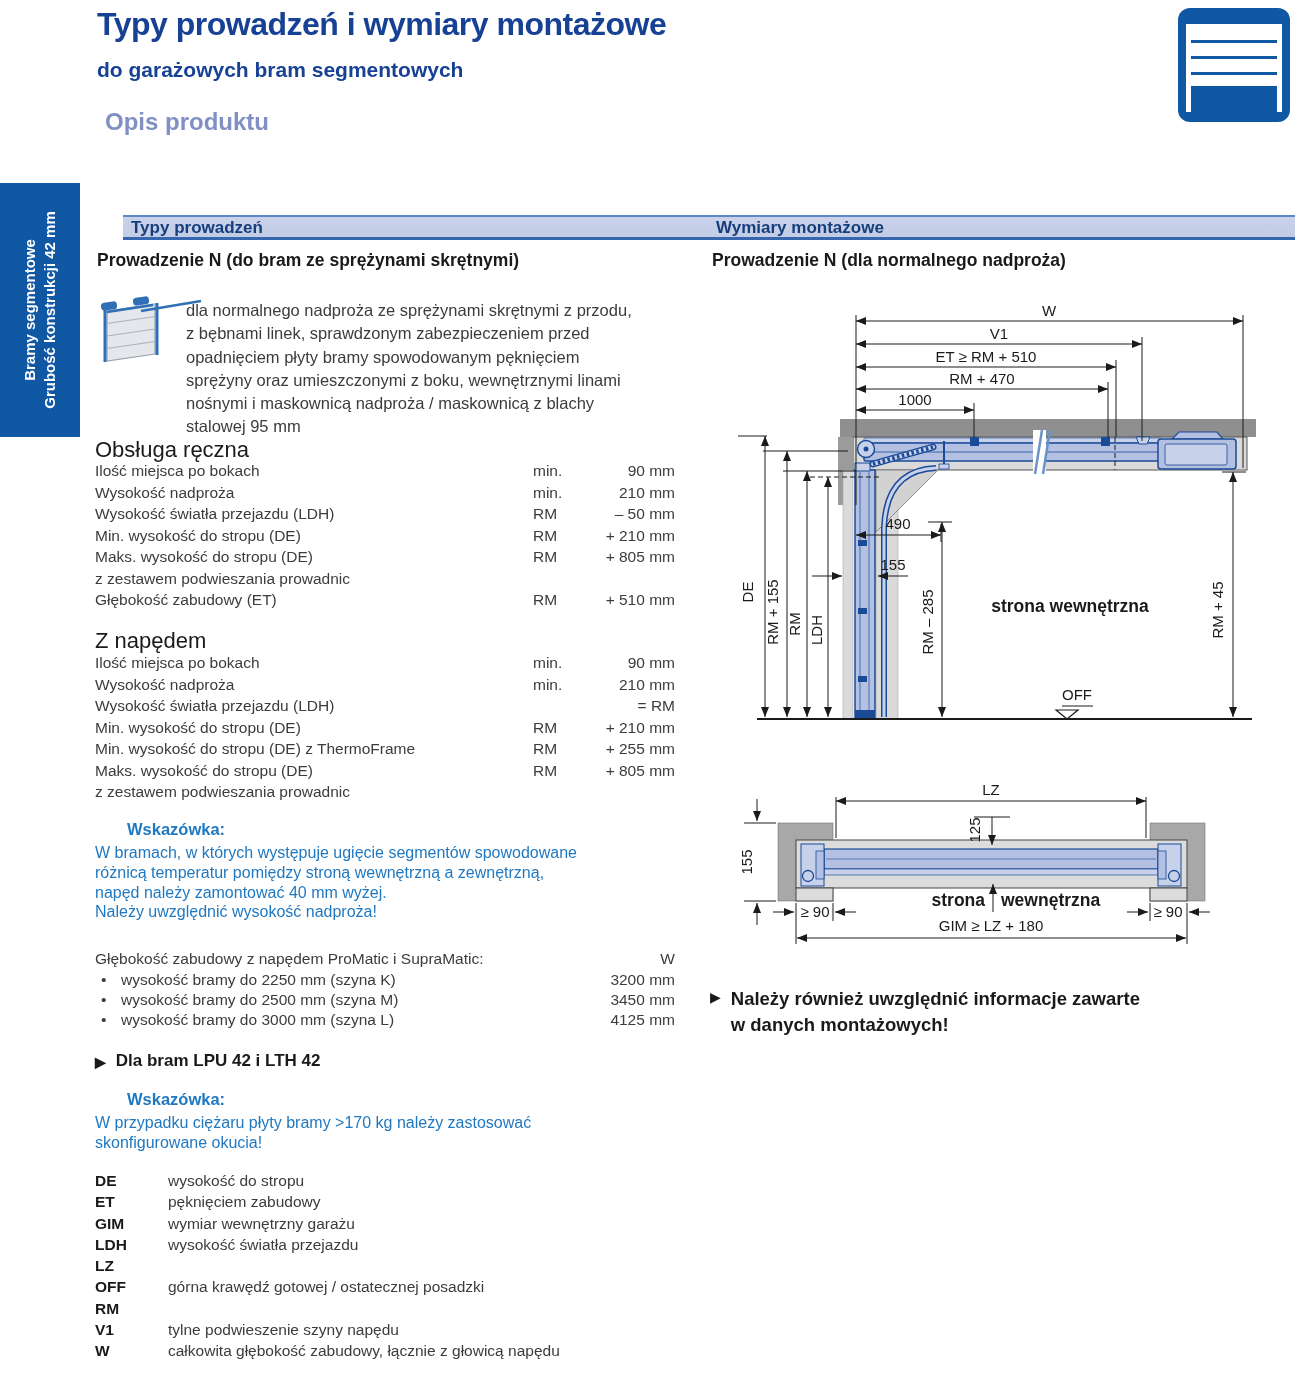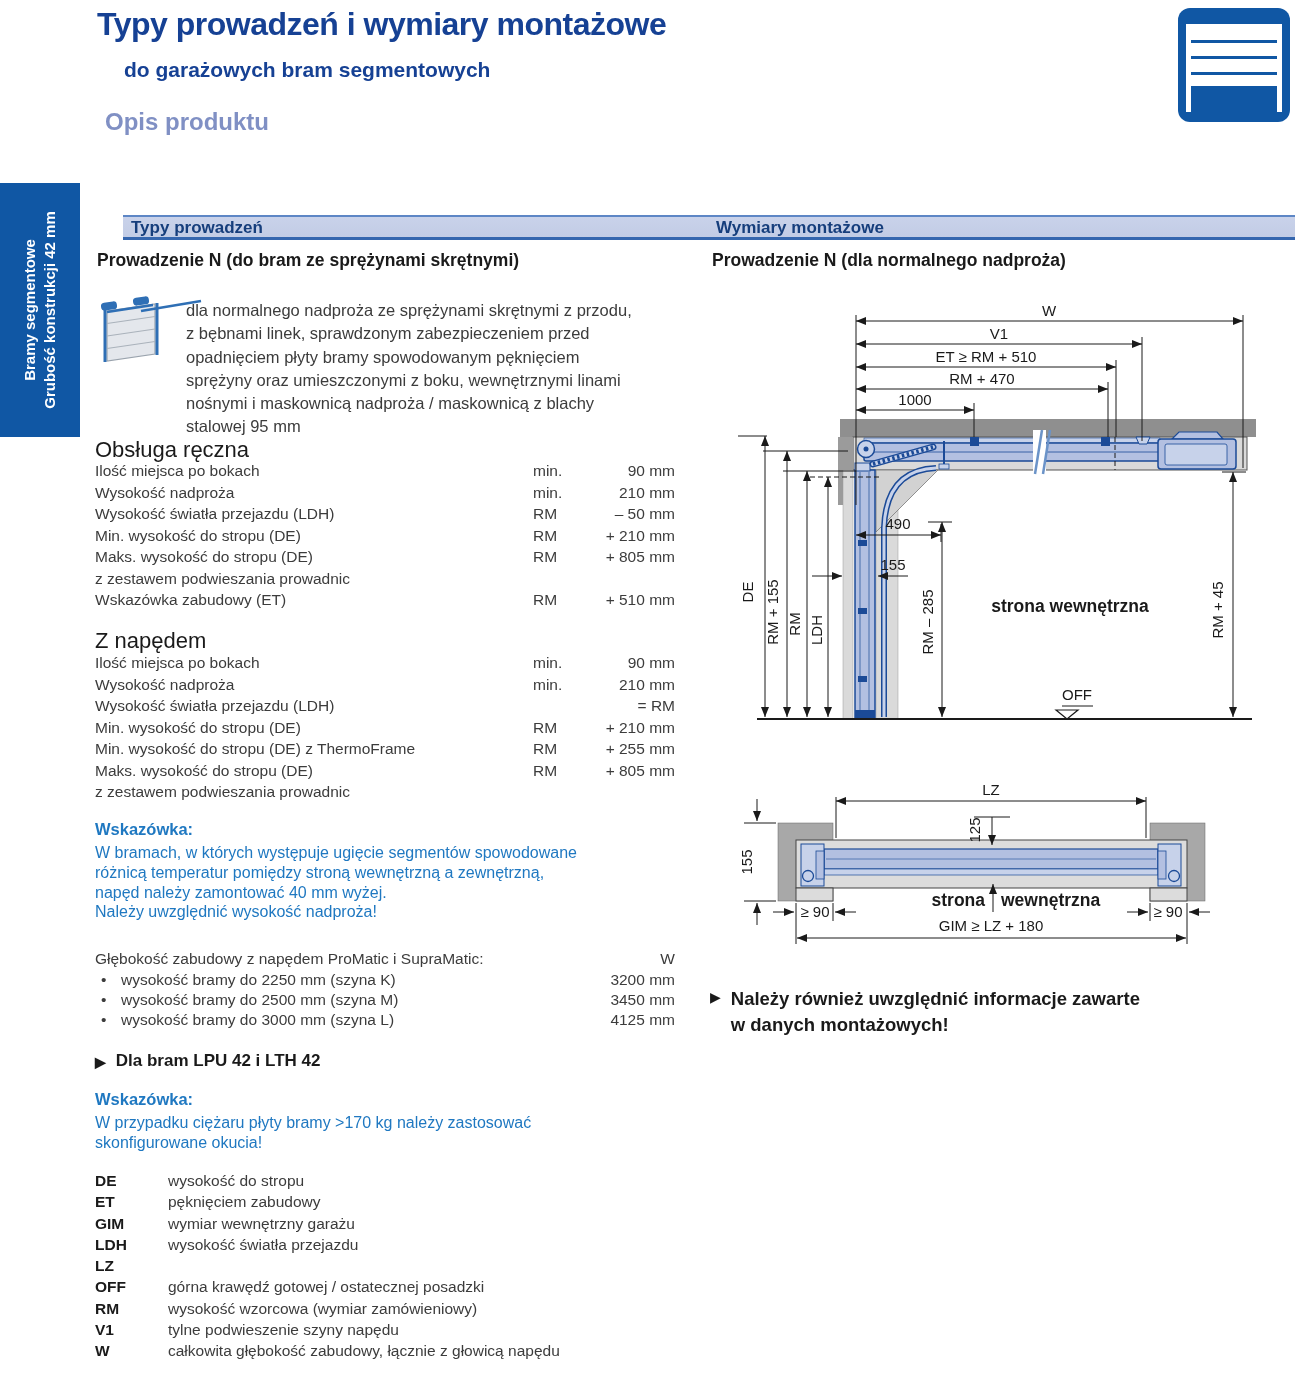--- a/index.html
+++ b/index.html
@@ -5,21 +5,21 @@
   * { margin:0; padding:0; box-sizing:border-box; }
   html,body { background:#fff; }
   body {
     width:1300px; height:1385px; position:relative; overflow:hidden;
     font-family:"Liberation Sans", sans-serif; color:#3c3c3c;
   }
   .abs { position:absolute; }
 
   
   .title { left:97px; top:6px; font-size:32px; font-weight:bold; color:var(--brand-navy); letter-spacing:-0.5px; }
-  .subtitle { left:97px; top:58px; font-size:21px; font-weight:bold; color:var(--brand-navy);margin-left:27px; }
+  .subtitle { left:97px; top:58px; font-size:21px; font-weight:bold; color:var(--brand-navy); }
   .opis { left:105px; top:108px; font-size:24px; font-weight:bold; color:#8090c4; }
 
   
   .logo { left:1178px; top:8px; width:112px; height:114px; }
   .logo-bg { position:absolute; inset:0; background:var(--sidebar-blue); border-radius:12px; }
   .logo-rail { position:absolute; top:16px; width:5px; height:88px; background:#fff; }
   .logo-glass { position:absolute; left:13px; top:16px; width:86px; height:62px; background:#fff; }
   .logo-line { position:absolute; left:13px; width:86px; height:3px; background:var(--sidebar-blue); }
 
   
@@ -34,21 +34,21 @@
             color:#163e7c; font-weight:bold; font-size:17px; padding:1px 0 0 8px; }
   .subhead { font-size:17.5px; font-weight:bold; color:#1a1a1a; }
 
   
   .introline { font-size:16.5px; line-height:23.3px; }
   .blocktitle { font-size:22px; font-weight:normal; color:#1a1a1a; }
   .trow { display:flex; width:580px; line-height:21.5px; font-size:15.5px;justify-content:space-between; }
   .trow .c1 { width:438px; }
   .trow .c2 { width:56px; }
   .trow .c3 { flex:1; text-align:right; }
-  .notetitle { font-size:16.5px; font-weight:bold; color:var(--note-blue); }
+  .notetitle { font-size:16.5px; font-weight:bold; color:var(--note-blue);margin-left:32px; }
   .noteline { font-size:16px; line-height:19.8px; color:var(--note-blue); }
   .dhead { display:flex; width:580px; font-size:15.5px; line-height:22px; }
   .dhead .dl { flex:1; } .dhead .dv { width:90px; text-align:right; }
   .brow { display:flex; width:580px; font-size:15.5px; line-height:20px; }
   .brow .bdot { width:26px; padding-left:6px; }
   .brow .bl { flex:1; } .brow .bv { width:95px; text-align:right; }
   .fordoors { display:flex; gap:10px; font-size:17px; font-weight:bold; color:#1a1a1a; }
   .fordoors .tri, .footnote .tri { font-size:14px; padding-top:3px; color:#1a1a1a; }
   .lrow { display:flex; width:585px; line-height:21.3px; font-size:15.5px; }
   .lrow .labbr { width:73px; font-weight:bold; color:#1a1a1a; }
@@ -140,21 +140,21 @@
       <span class="c1">Maks. wysokość do stropu (DE)</span>
       <span class="c2">RM</span>
       <span class="c3">+ 805 mm</span>
     </div>
   <div class="trow">
       <span class="c1">z zestawem podwieszania prowadnic</span>
       <span class="c2"></span>
       <span class="c3"></span>
     </div>
   <div class="trow">
-      <span class="c1">Wskazówka zabudowy (ET)</span>
+      <span class="c1">Głębokość zabudowy (ET)</span>
       <span class="c2">RM</span>
       <span class="c3">+ 510 mm</span>
     </div>
 </div>
 
 <div class="abs blocktitle" style="left:95px; top:628px;">Z napędem</div>
 <div class="abs" style="left:95px; top:652px;">
   <div class="trow">
       <span class="c1">Ilość miejsca po bokach</span>
       <span class="c2">min.</span>
@@ -252,21 +252,20 @@
     </div>
   <div class="lrow">
       <span class="labbr">LZ</span>
     </div>
   <div class="lrow">
       <span class="labbr">OFF</span>
       <div class="ldesc">górna krawędź gotowej / ostatecznej posadzki</div>
     </div>
   <div class="lrow">
       <span class="labbr">RM</span>
-      <div class="ldesc">wysokość wzorcowa (wymiar zamówieniowy)</div>
     </div>
   <div class="lrow">
       <span class="labbr">V1</span>
       <div class="ldesc">tylne podwieszenie szyny napędu</div>
     </div>
   <div class="lrow">
       <span class="labbr">W</span>
       <div class="ldesc">całkowita głębokość zabudowy, łącznie z głowicą napędu</div>
     </div>
 </div>

